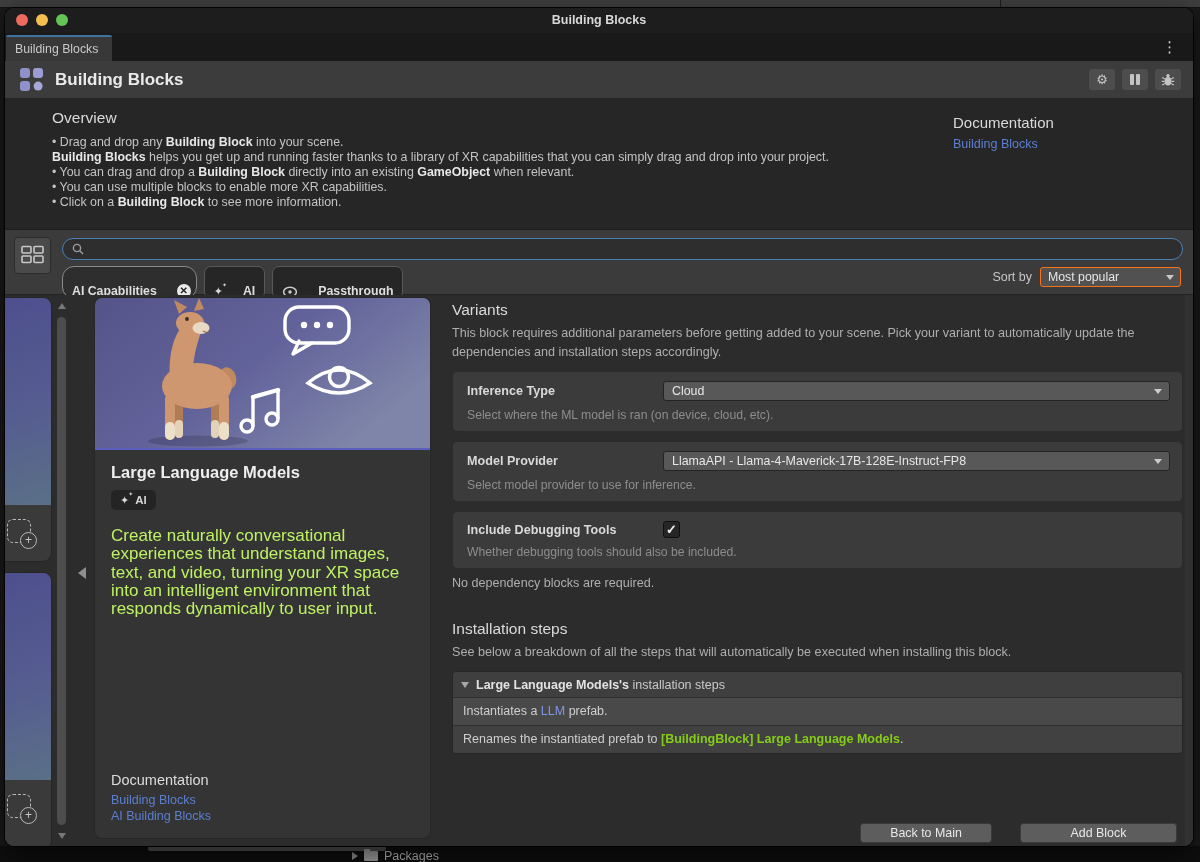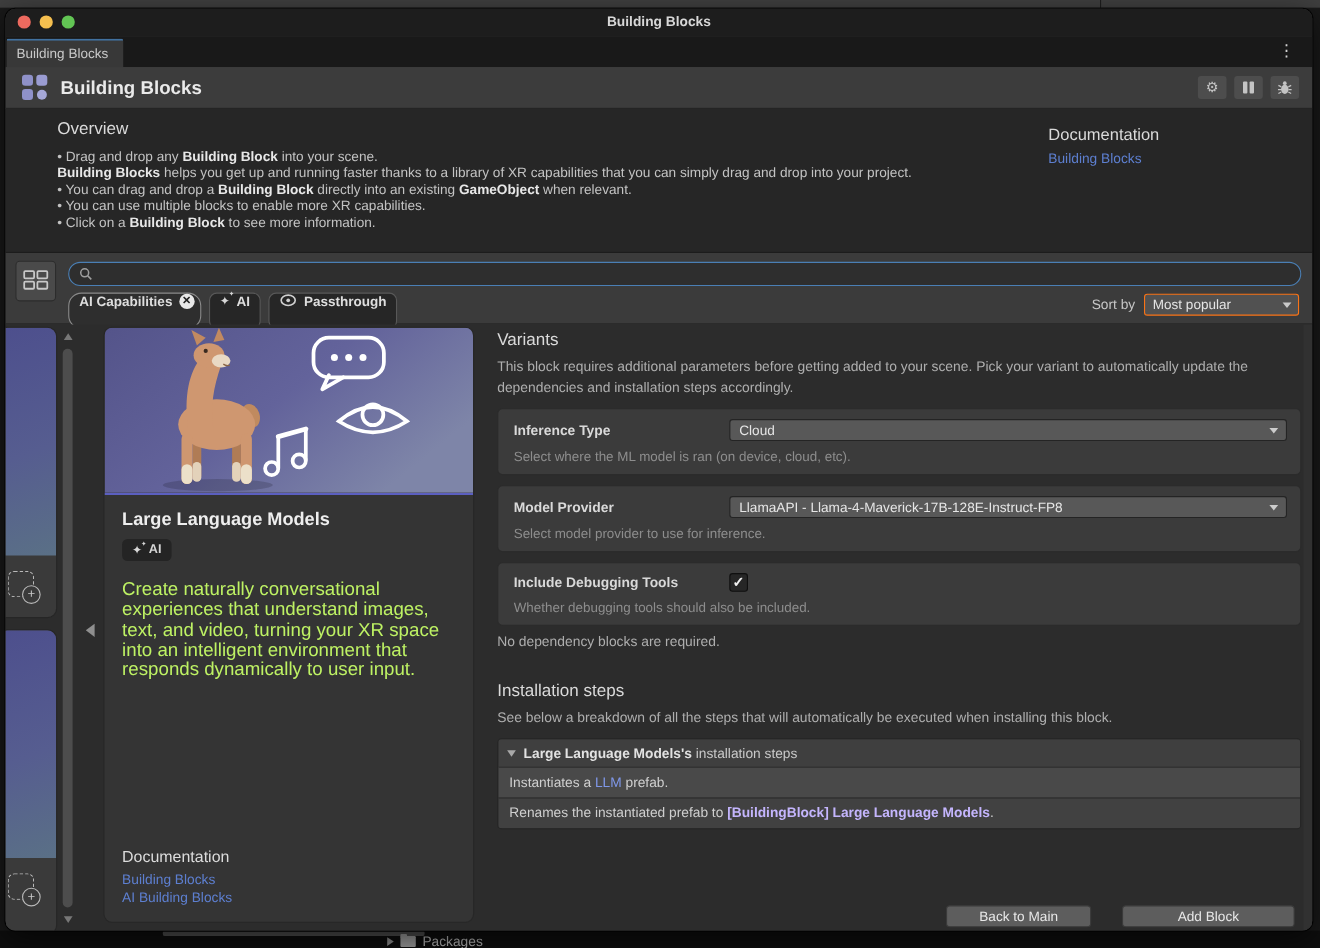--- a/index.html
+++ b/index.html
@@ -48,21 +48,21 @@
   .ov-line b { color:#e8e8e8; }
   .docs-side { position:absolute; left:948px; top:15px; }
   .docs-side h2 { font-size:15px; font-weight:normal; color:#dadada; margin-bottom:6px; }
   a.lnk { color:#5d7fd0; font-size:12.5px; text-decoration:none; display:block; line-height:15.5px; cursor:pointer; }
   
   .filterbar { position:relative; height:65px; background:#3b3b3b; border-bottom:1px solid #222; }
   .viewbtn { position:absolute; left:9px; top:7px; width:37px; height:37px; background:#4a4a4a; border:1px solid #2c2c2c; border-radius:4px; display:flex; align-items:center; justify-content:center; }
   .searchbox { position:absolute; left:57px; top:8px; width:1121px; height:22px; background:#2e2e2e; border:1px solid #4a7fb5; border-radius:11px; display:flex; align-items:center; padding:0 9px; }
   .searchbox input { flex:1; background:transparent; border:none; outline:none; color:#ddd; font-size:12.5px; font-family:"Liberation Sans", sans-serif; margin-left:6px; }
   .chips { position:absolute; left:57px; top:36px; display:flex; gap:7px; align-items:center; }
-  .chip { display:flex; align-items:flex-start; gap:6px; height:33px; padding:0 9px; background:#262626; border:1px solid #585858; border-radius:7px; color:#dedede; font-size:12.3px; font-weight:bold; }
+  .chip { display:flex; align-items:flex-end; gap:20px; height:33px; padding:0 9px; background:#262626; border:1px solid #585858; border-radius:7px; color:#dedede; font-size:12.3px; font-weight:bold; }
   .chip.removable { border-color:#8a8a8a; background:#2e2e2e; border-radius:12px; padding-right:5px; }
   .chip-x { width:14px; height:14px; background:#e9e9e9; border-radius:50%; color:#222; font-size:10px; font-weight:bold; line-height:14px; text-align:center; cursor:pointer; }
   .sparkle { position:relative; color:#d8d8d8; font-size:11px; font-weight:normal; }
   .sparkle::after { content:"✦"; position:absolute; right:-4px; top:-4px; font-size:6px; }
   .sortwrap { position:absolute; right:12px; top:37px; display:flex; align-items:center; gap:8px; }
   .sortlabel { color:#c6c6c6; font-size:12.5px; }
   .select { position:relative; width:141px; height:20px; background:#515151; border:1px solid #f97316; border-radius:3px; color:#e4e4e4; font-size:12.3px; line-height:18px; padding:0 20px 0 7px; }
   .select .arr { position:absolute; right:6px; top:7px; width:0; height:0; border-top:5px solid #c9c9c9; border-left:4px solid transparent; border-right:4px solid transparent; }
   
   .content { position:relative; height:551px; background:#2c2c2c; overflow:hidden; }
@@ -103,21 +103,21 @@
   .checkbox.checked::after { content:"✓"; position:absolute; left:2px; top:0px; color:#f0f0f0; font-size:13px; font-weight:bold; }
   .dep-h { margin-top:26px; }
   .inst-h { margin-top:27px; }
   .foldout { margin-top:9px; border:1px solid #262626; border-radius:4px; overflow:hidden; }
   .fo-head { display:flex; align-items:center; gap:7px; height:25px; background:#3f3f3f; padding-left:8px; font-size:12.5px; color:#c9c9c9; cursor:pointer; }
   .fo-head b { color:#e2e2e2; }
   .fo-tri { width:0; height:0; border-top:6px solid #a8a8a8; border-left:4.5px solid transparent; border-right:4.5px solid transparent; }
   .fo-row { padding:6px 10px 7px 10px; font-size:12.5px; color:#cfcfcf; border-top:1px solid #2e2e2e; }
   .fo-row.r1 { background:#494949; }
   .fo-row.r2 { background:#414141; }
-  .fo-row b { color:#c4b5fd; }
+  .fo-row b { color:#84cc16; }
   a.steplnk { color:#7f97e8; text-decoration:none; cursor:pointer; }
   
   .abtn { position:absolute; top:528px; height:20px; background:#5d5d5d; border:1px solid #3a3a3a; border-radius:3.5px; color:#e8e8e8; font-size:12.4px; text-align:center; line-height:18px; cursor:pointer; }
   .abtn.back { left:855px; width:132px; }
   .abtn.add { left:1015px; width:157px; }
   .right-track { position:absolute; left:1180px; top:0; width:8px; height:551px; background:#313131; }
   svg { display:block; }
 </style>
 </head>
 <body>

